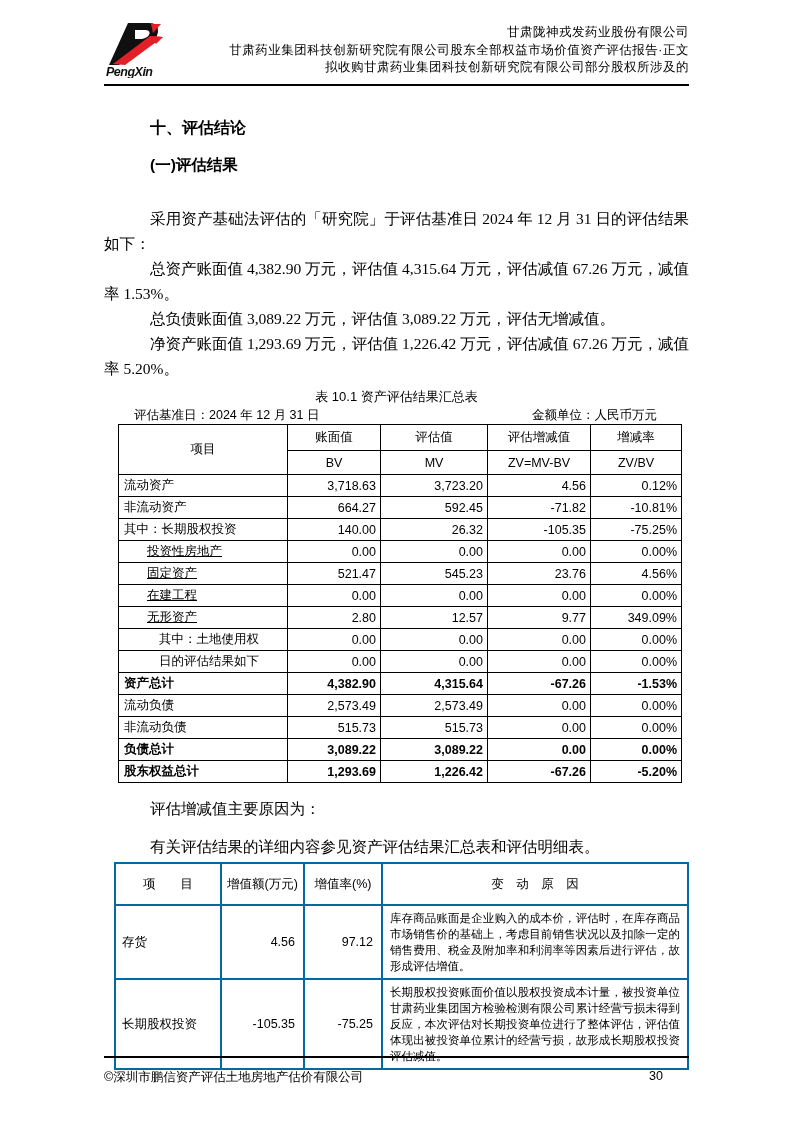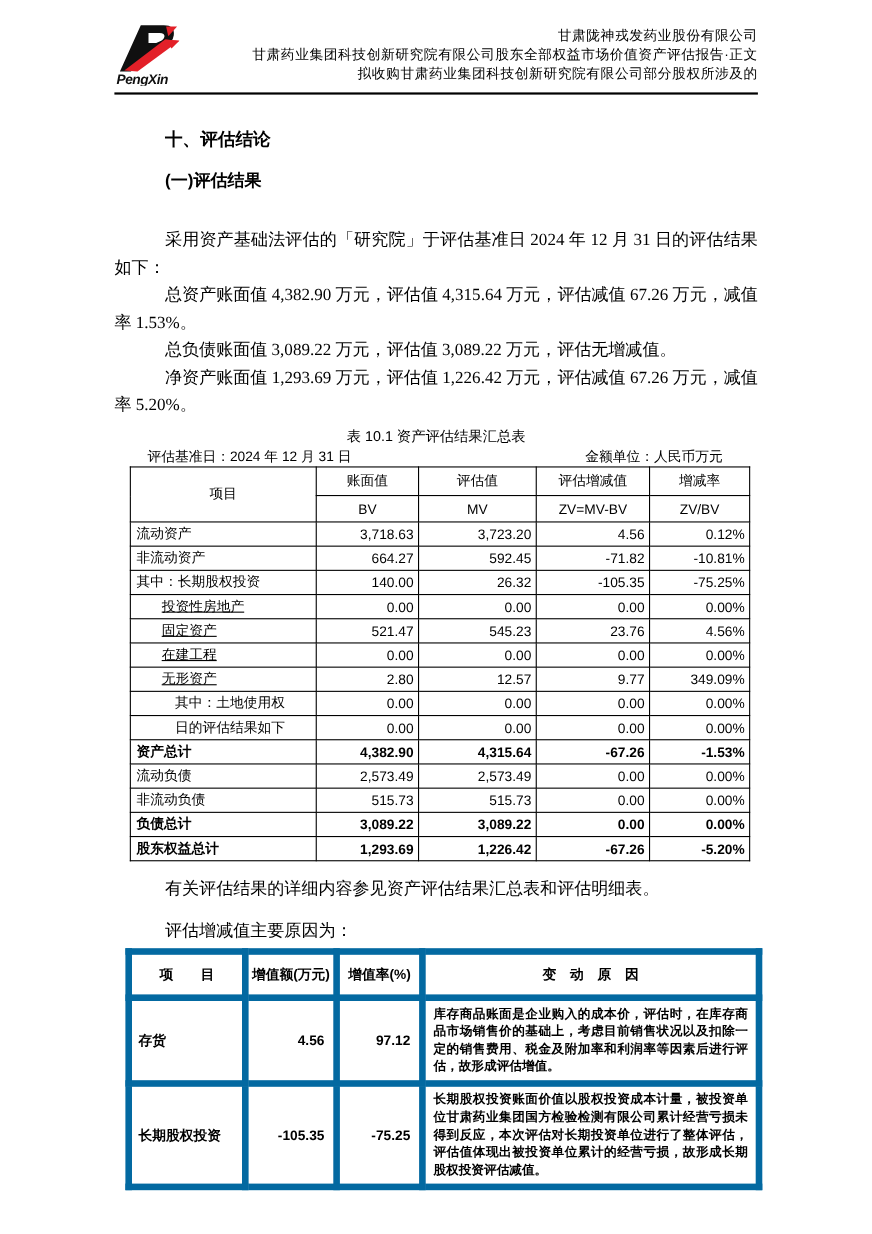--- a/index.html
+++ b/index.html
@@ -38,21 +38,21 @@
   .t1 .c-label { text-align:left; }
   .ind-0 { padding-left:5px; }
   .ind-1 { padding-left:28px;text-decoration:underline; }
   .ind-2 { padding-left:40px; }
   .t1 tr.bold td { font-weight:bold; }
   .t1 col.c1{width:169px}.t1 col.c2{width:93px}.t1 col.c3{width:107px}
   .t1 col.c4{width:103px}.t1 col.c5{width:91px}
 
   
   .t2 { width:573px; margin-left:10px; margin-top:3px; font-size:12.5px; }
-  .t2 th, .t2 td { border:6px solid #0369a1; font-weight:bold; }
+  .t2 th, .t2 td { border:2px solid #0369a1; font-weight:normal; }
   .t2 thead th { height:42px; text-align:center; }
   .t2 td.r-item { text-align:left; padding-left:6px; }
   .t2 td.r-num { text-align:right; padding-right:8px; }
   .t2 td.r-reason { font-size:11.5px; line-height:16px; padding:4px 7px;
                     text-align:justify; }
   .t2 col.c1{width:106px}.t2 col.c2{width:83px}.t2 col.c3{width:78px}.t2 col.c4{width:306px}
 
   
   .ftr { position:absolute; top:1056px; left:104px; right:104px;
          border-top:2px solid #000; padding-top:11px;
@@ -219,22 +219,22 @@
           <tr class="bold">
             <td class="c-label ind-0">股东权益总计</td>
             <td class="c-num">1,293.69</td>
             <td class="c-num">1,226.42</td>
             <td class="c-num">-67.26</td>
             <td class="c-num">-5.20%</td>
           </tr>
         </tbody>
     </table>
 
+    <p class="note">评估增减值主要原因为：</p>
     <p class="note">有关评估结果的详细内容参见资产评估结果汇总表和评估明细表。</p>
-    <p class="note">评估增减值主要原因为：</p>
 
     <table class="t2">
       <colgroup>
           <col class="c1">
           <col class="c2">
           <col class="c3">
           <col class="c4">
         </colgroup>
       <thead>
         <tr>
@@ -255,14 +255,18 @@
             <td class="r-item">长期股权投资</td>
             <td class="r-num">-105.35</td>
             <td class="r-num">-75.25</td>
             <td class="r-reason">长期股权投资账面价值以股权投资成本计量，被投资单位甘肃药业集团国方检验检测有限公司累计经营亏损未得到反应，本次评估对长期投资单位进行了整体评估，评估值体现出被投资单位累计的经营亏损，故形成长期股权投资评估减值。</td>
           </tr>
         </tbody>
     </table>
 
   </div>
 
+  <div class="ftr">
+    <span>©深圳市鹏信资产评估土地房地产估价有限公司</span>
+    <span class="pageno">30</span>
+  </div>
 
 </div>
 
 </body></html>

